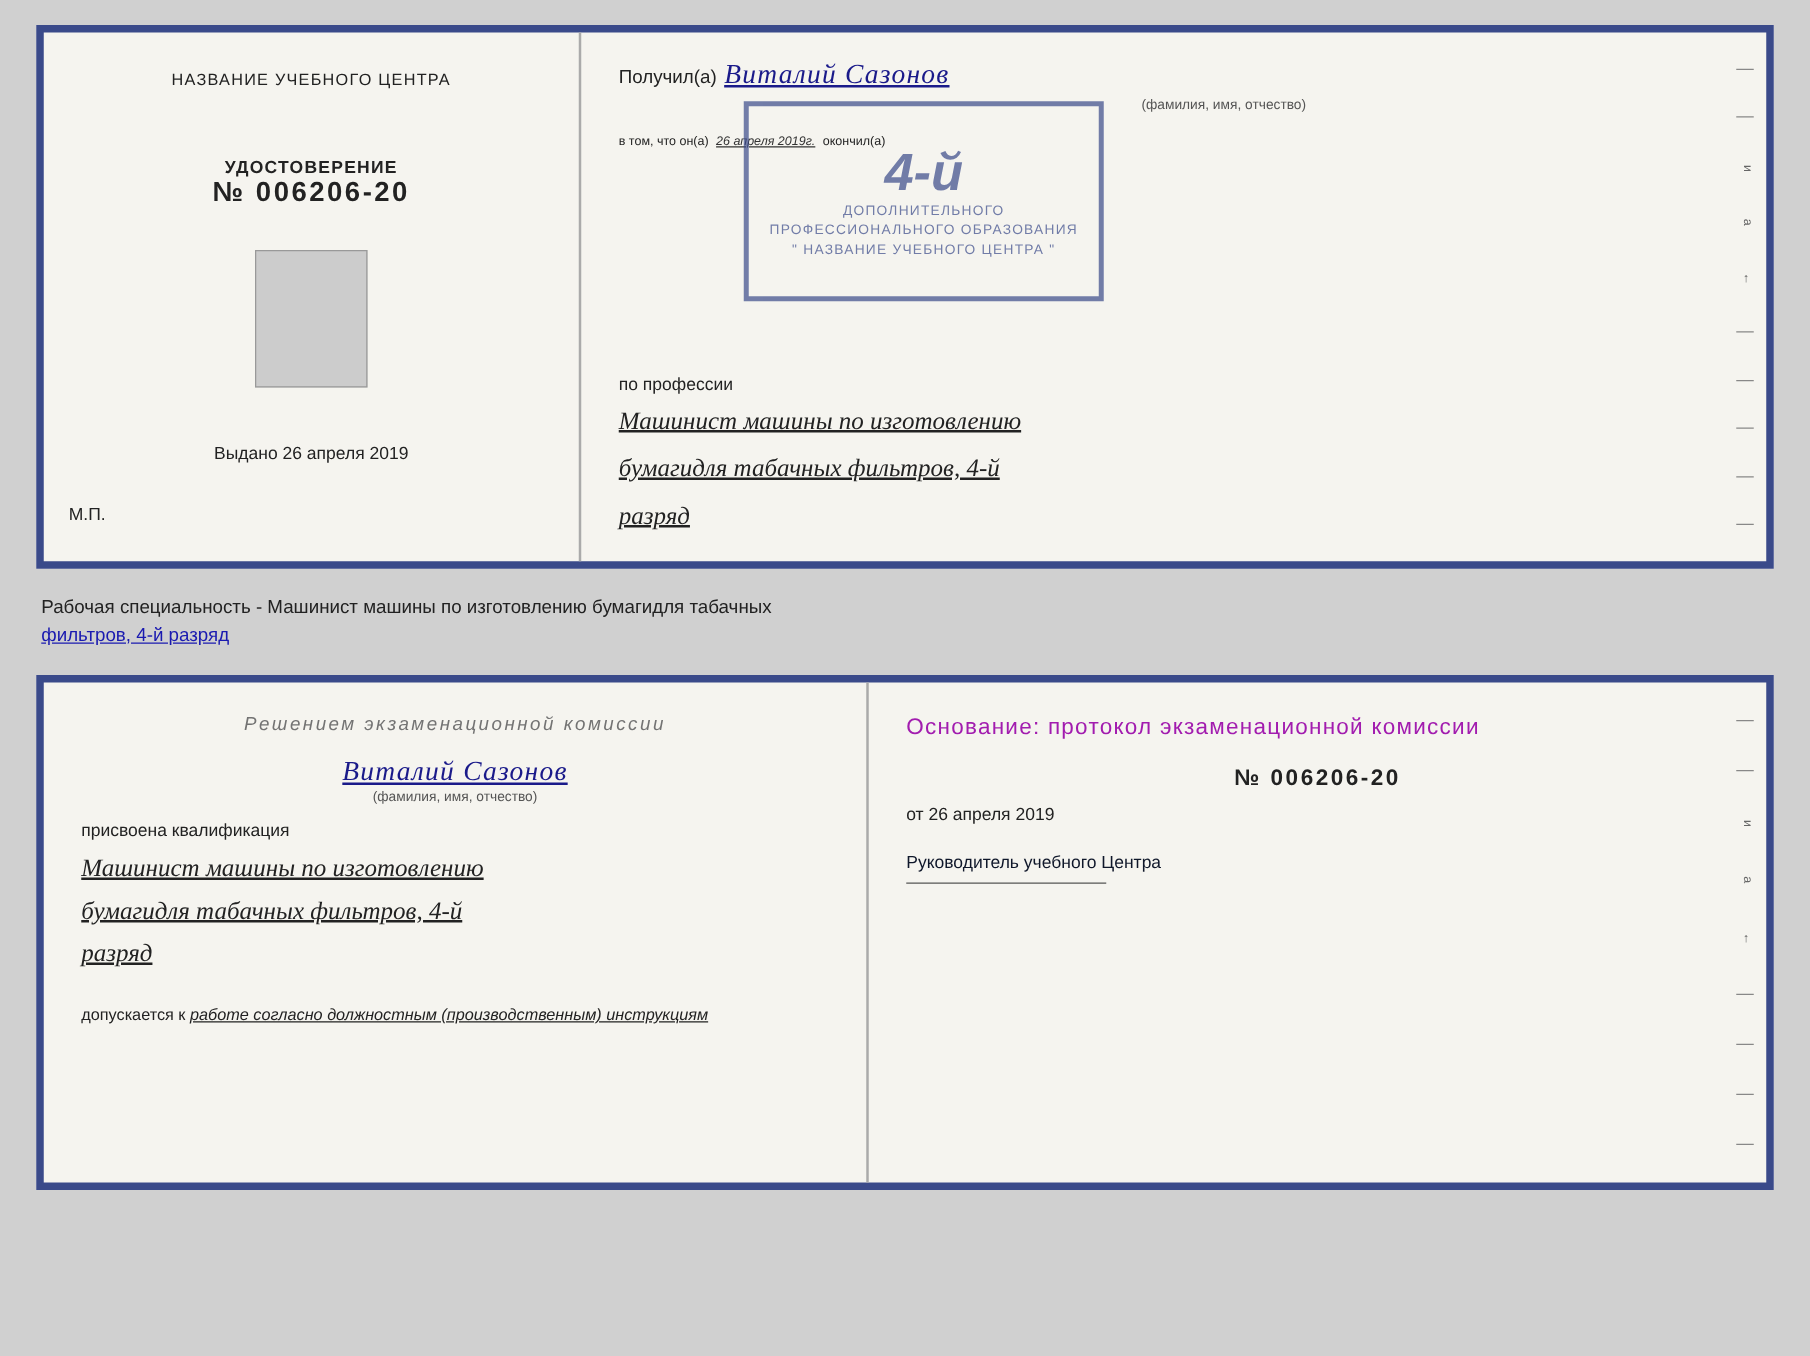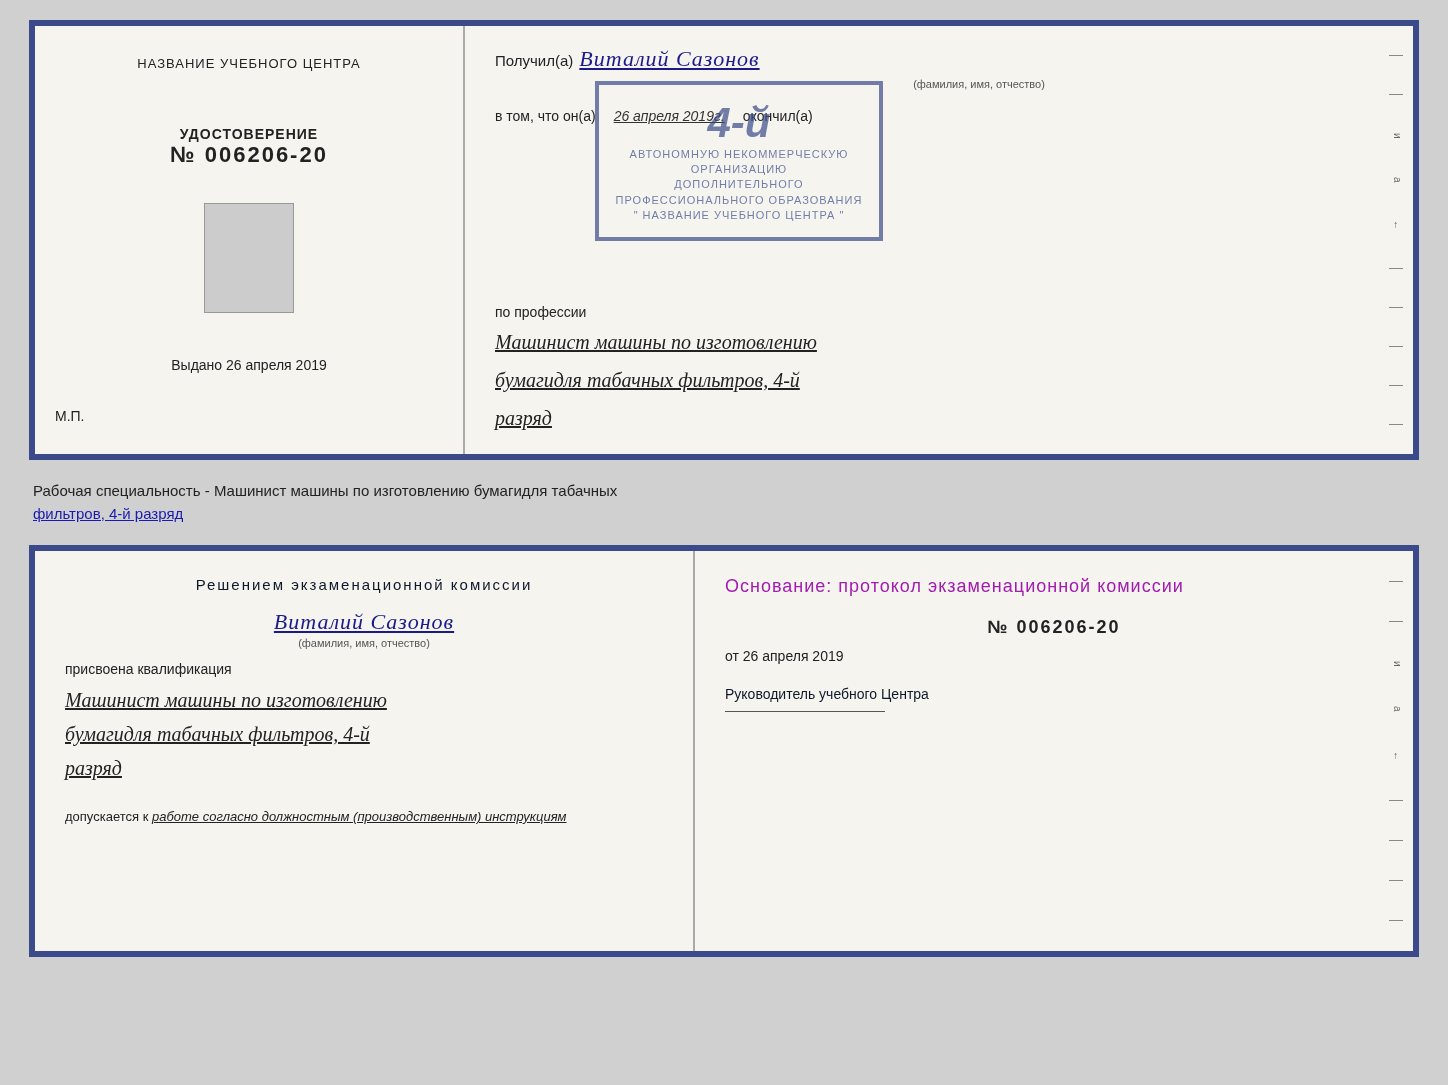--- a/index.html
+++ b/index.html
@@ -111,27 +111,27 @@
     .poluchil-name {
       font-family: 'Georgia', cursive;
       font-size: 22px;
       color: #1a1a8a;
       text-decoration: underline;
       font-style: italic;
       letter-spacing: 1px;
     }
 
     .vtom-line {
-      font-size: 14px;
+      font-size: 10px;
       color: #222;
       margin-top: 18px;
       margin-bottom: 4px;
       display: flex;
       align-items: baseline;
-      gap: 18px;
+      gap: 6px;
     }
 
     .vtom-date {
       font-style: italic;
       color: #333;
       text-decoration: underline;
     }
 
     .stamp-overlay {
       position: absolute;
@@ -246,23 +246,24 @@
 
     .cert-bottom-right {
       flex: 1;
       padding: 25px 30px;
       position: relative;
     }
 
     .resheniem-title {
       font-size: 15px;
       text-align: center;
-      color: #0f172a;
+      color: #737373;
       letter-spacing: 2px;
       margin-bottom: 16px;
+      font-style: italic;
     }
 
     .bottom-name-handwritten {
       font-family: 'Georgia', cursive;
       font-size: 22px;
       color: #1a1a8a;
       font-style: italic;
       text-decoration: underline;
       letter-spacing: 1px;
       display: block;
@@ -380,21 +381,20 @@
       </div>
 
       <div class="vtom-line">
         <span>в том, что он(а)</span>
         <span class="vtom-date">26 апреля 2019г.</span>
         <span>окончил(а)</span>
       </div>
 
       <div class="stamp-overlay">
         <div class="stamp-big-number">4-й</div>
-        <div class="stamp-text">АВТОНОМНУЮ НЕКОММЕРЧЕСКУЮ ОРГАНИЗАЦИЮ</div>
         <div class="stamp-text">ДОПОЛНИТЕЛЬНОГО ПРОФЕССИОНАЛЬНОГО ОБРАЗОВАНИЯ</div>
         <div class="stamp-text">" НАЗВАНИЕ УЧЕБНОГО ЦЕНТРА "</div>
       </div>
 
       <div class="po-professii" style="margin-top: 180px;">по профессии</div>
       <div class="profession-handwritten">Машинист машины по изготовлению</div>
       <div class="profession-handwritten">бумагидля табачных фильтров, 4-й</div>
       <div class="profession-handwritten">разряд</div>
 
       <div class="right-decoration">

